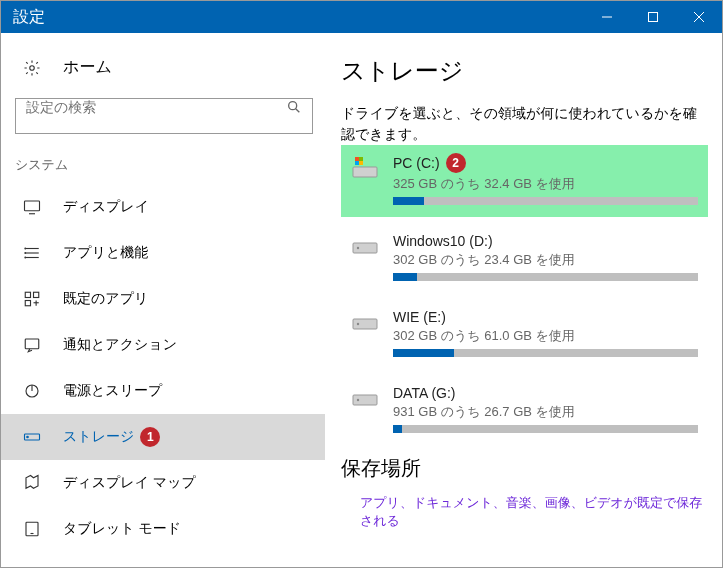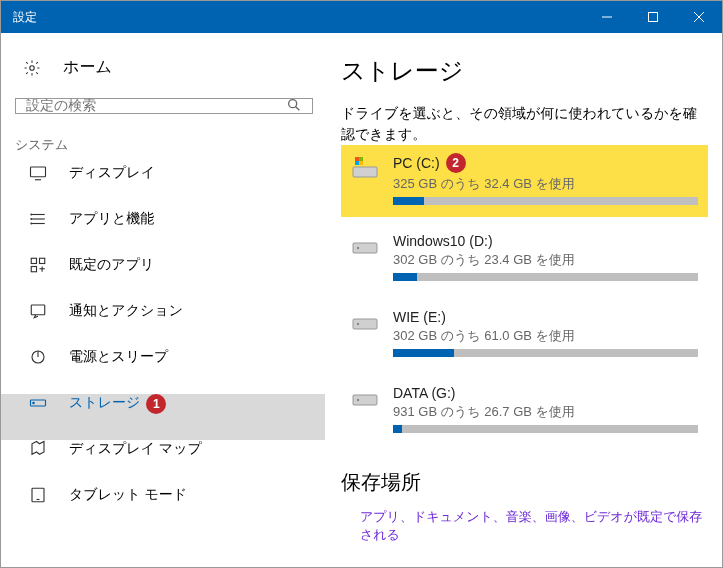--- a/index.html
+++ b/index.html
@@ -1,48 +1,48 @@
 <!DOCTYPE html>
 <html><head>
 <meta charset="utf-8">
 <style>
 * { margin: 0; padding: 0; box-sizing: border-box; font-family: "Yu Gothic UI", "Segoe UI", Meiryo, sans-serif; }
 body { background: #fff; width: 723px; height: 568px; overflow: hidden; border: 1px solid #999; }
 .titlebar { background: #0063b1; height: 32px; display: flex; align-items: center; color: #fff; }
-.titlebar .title { padding-left: 12px; font-size: 12px; flex: 1; }
+.titlebar .title { padding-left: 12px; font-size: 16px; flex: 1; }
 .titlebar .btn { width: 46px; height: 32px; display: flex; align-items: center; justify-content: center; font-size: 12px; }
 .titlebar .chrome-icon { stroke: #fff; stroke-width: 1; fill: none; }
 
 .content { display: flex; height: calc(568px - 32px); }
 .sidebar { width: 324px; padding: 18px 0 0 0; border-right: 0; overflow: hidden; }
 .home-row { display: flex; align-items: center; padding: 6px 18px 14px 22px; }
 .home-row .gear { width: 18px; height: 18px; margin-right: 22px; }
 .home-row span { font-size: 16px; }
-.search { margin: 6px 12px 22px 14px; border: 1px solid #999; height: 16px; display: flex; align-items: flex-end; padding: 0 10px; }
+.search { margin: 6px 12px 22px 14px; border: 1px solid #999; height: 36px; display: flex; align-items: flex-start; padding: 0 10px; }
 .search input { flex: 1; border: 0; outline: 0; font-size: 14px; background: transparent; }
 .search .sicon { width: 16px; height: 16px; color: #666; }
 .cat-label { padding: 0 0 10px 14px; color: #666; font-size: 13px; }
-.nav-item { display: flex; height: 46px; padding-left: 28px; font-size: 14px; position: relative; }
+.nav-item { display: flex; align-items: center; height: 46px; padding-left: 22px; font-size: 14px; position: relative; }
 .nav-item .nicon { width: 18px; height: 18px; margin-right: 22px; color: #333; display:flex; align-items:center; justify-content:center;}
 .nav-item.selected { background: #d9d9d9; color: #0063b1; }
 .nav-item.selected .nicon { color: #0063b1; }
 .badge { display: inline-flex; width: 20px; height: 20px; background: #c1272d; color: #fff; border-radius: 50%; align-items: center; justify-content: center; font-size: 12px; font-weight: bold; margin-left: 6px; }
 
 .main { flex: 1; padding: 22px 14px 0 16px; overflow: hidden; }
 .main h1 { font-size: 24px; font-weight: 400; margin-bottom: 16px; }
 .main .desc { font-size: 14px; line-height: 1.5; }
 .drive { display: flex; padding: 8px 10px 12px 6px; margin-bottom: 8px; }
-.drive.hl { background: #fde047; }
+.drive.hl { background: #86efac; }
 .drive .dicon { width: 36px; display:flex; align-items:flex-start; justify-content:center; padding-top:4px; margin-right: 10px;}
 .drive .dbody { flex: 1; }
 .drive .dname { font-size: 14px; color: #222; display:flex; align-items:center;}
 .drive .dsub { font-size: 13px; color: #666; margin: 2px 0 4px; }
 .bar { width: 100%; height: 8px; background: #bfbfbf; position: relative; }
 .bar .fill { position: absolute; left: 0; top: 0; bottom: 0; background: #0063b1; }
-.section-h { font-size: 20px; margin-top: 24px; margin-bottom: 12px; }
+.section-h { font-size: 20px; margin-top: 10px; margin-bottom: 12px; }
 .section-sub { font-size: 13px; color: #6d28d9; margin-left: 19px; }
 
 svg { display: block; }
 </style>
 </head>
 <body>
 
 <div class="titlebar">
   <div class="title">設定</div>
   <div class="btn">

